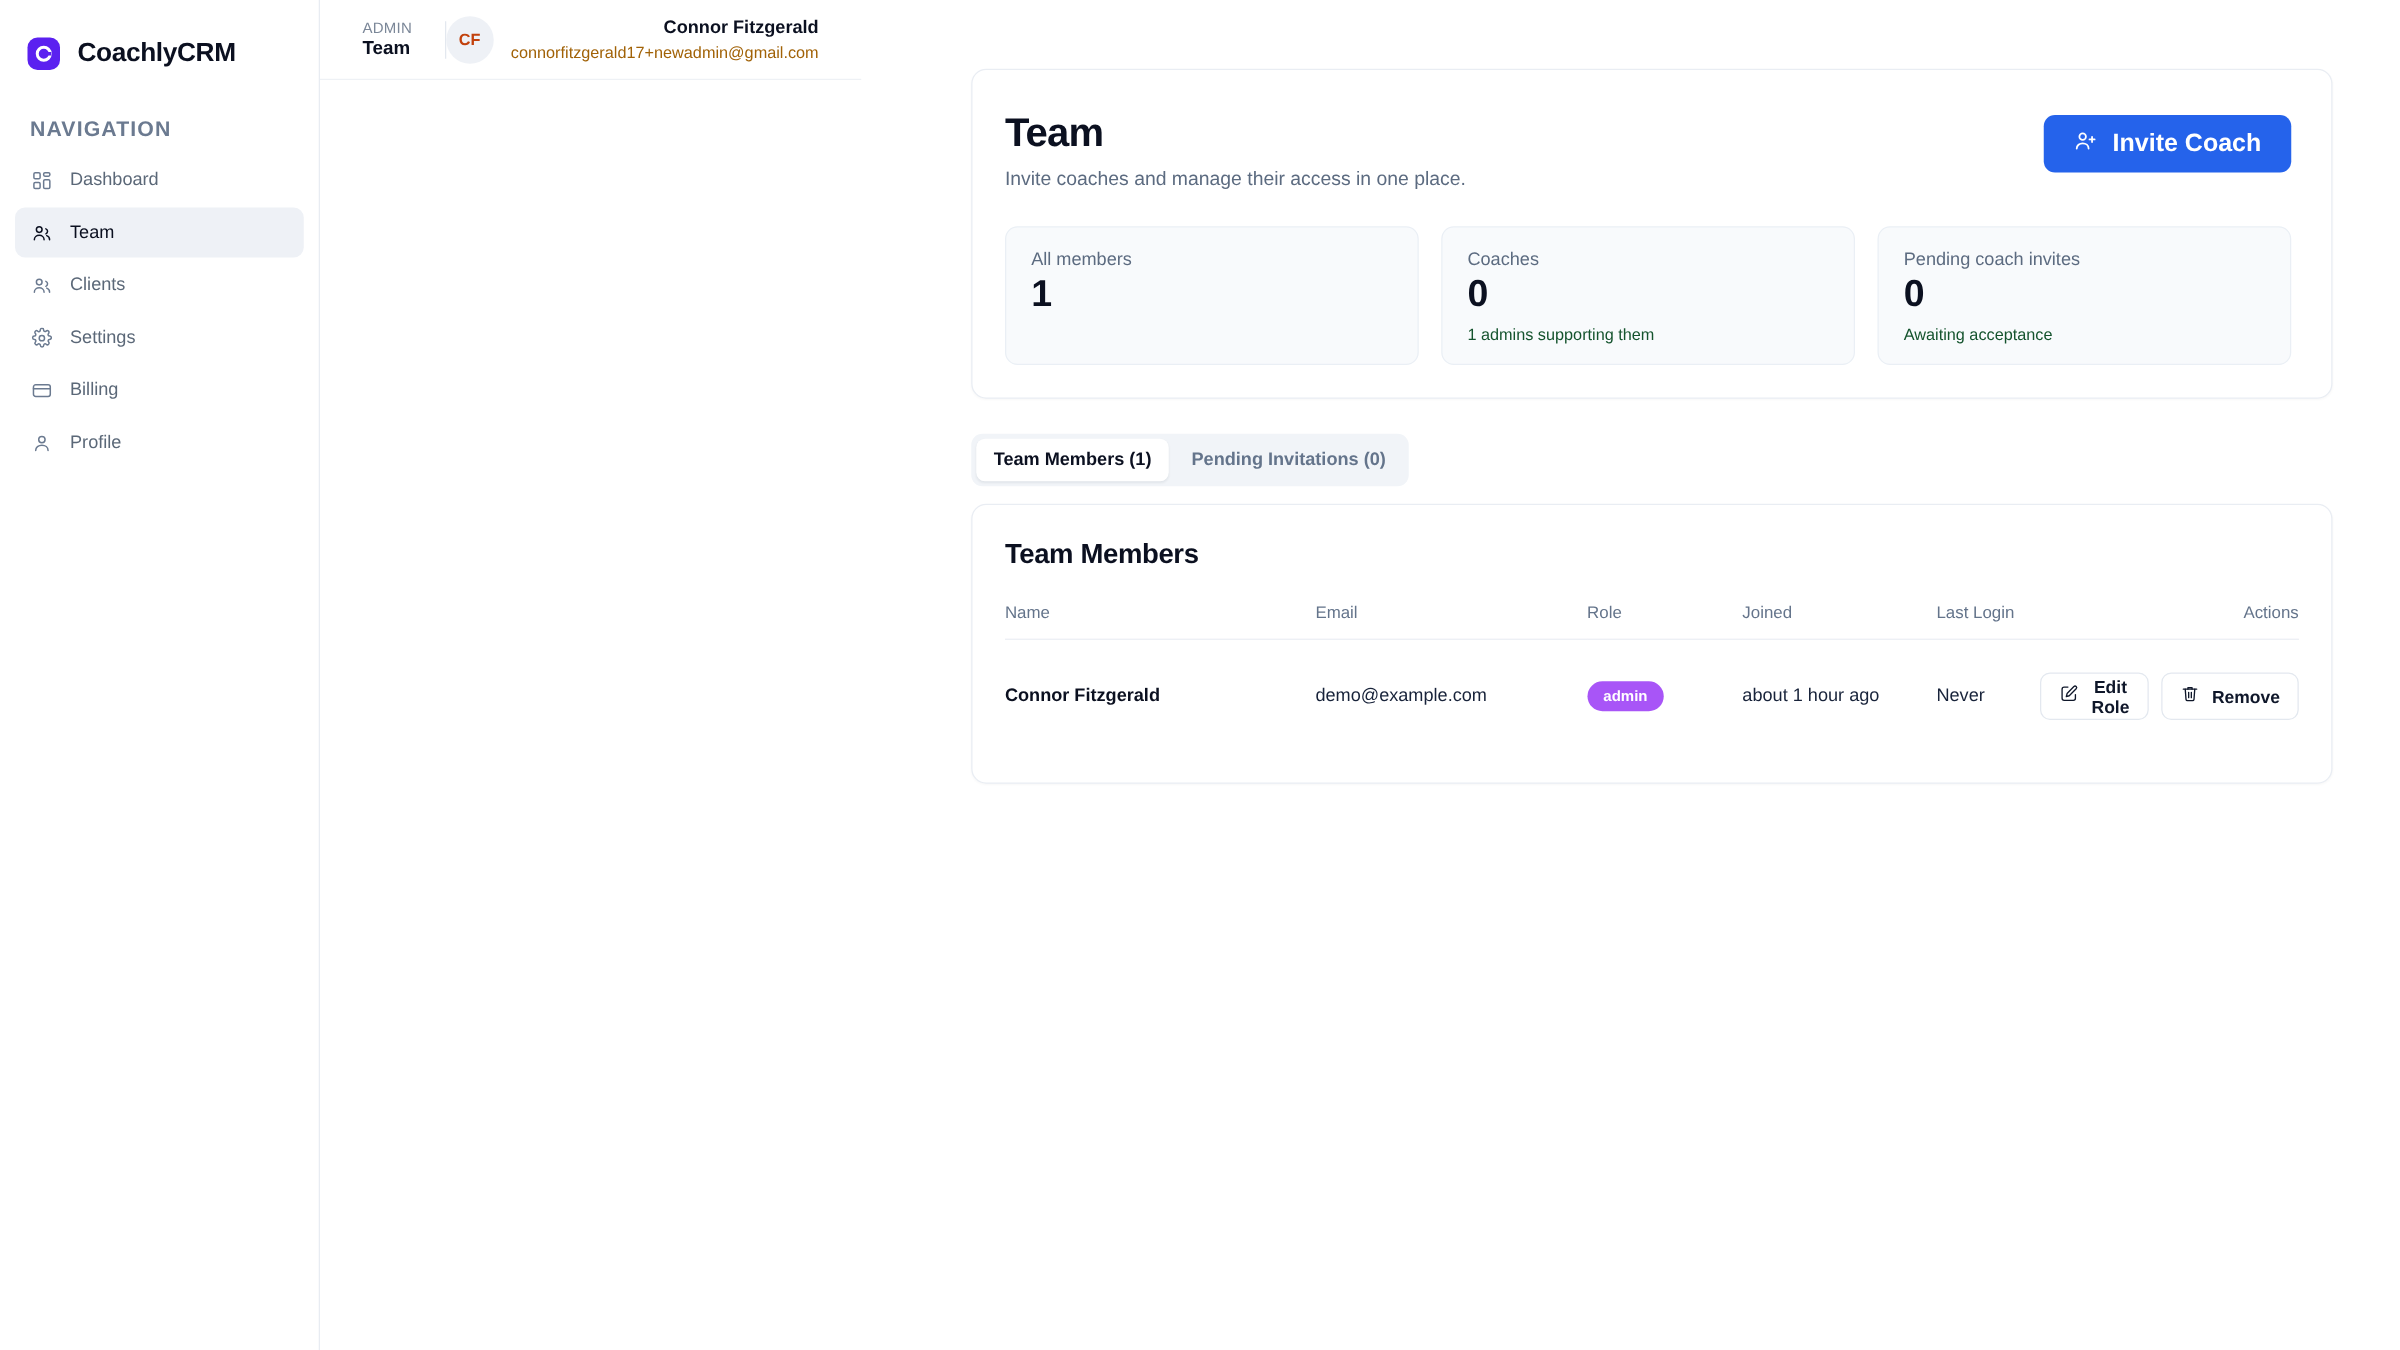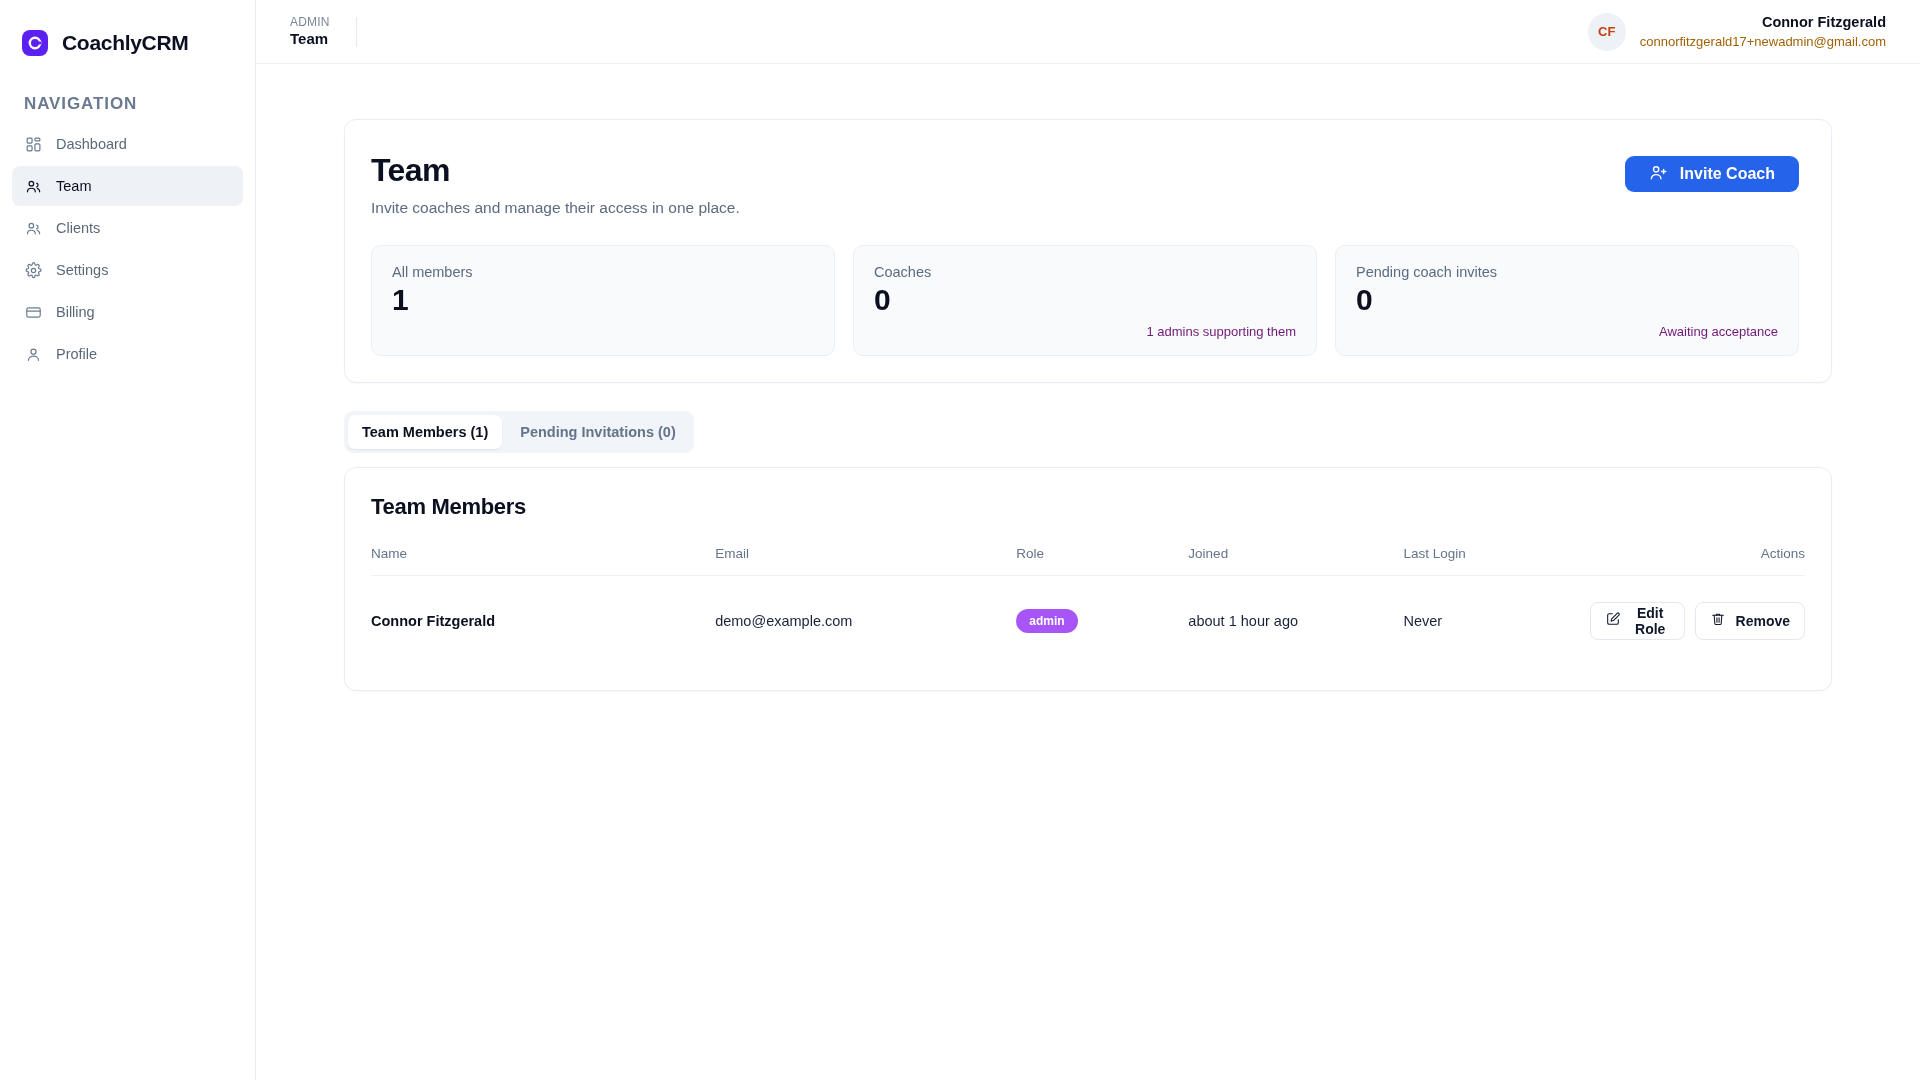--- a/index.html
+++ b/index.html
@@ -38,21 +38,21 @@
     display: flex; align-items: center; gap: 14px;
     height: 40px; padding: 0 12px; border-radius: 8px;
     font-size: 14.5px; color: #5b6878; cursor: pointer;
   }
   .nav-item .ico { width: 18px; height: 18px; display: flex; align-items: center; justify-content: center; flex: 0 0 18px; }
   .nav-item .ico svg { width: 17px; height: 17px; stroke: #6b7a90; fill: none; stroke-width: 1.7; stroke-linecap: round; stroke-linejoin: round; }
   .nav-item.active { background: #eef1f6; color: #0b1020; font-weight: 500; }
   .nav-item.active .ico svg { stroke: #0b1020; }
 
   
-  .main { flex: 1 1 auto; display: flex; flex-direction: column; min-width: 0; }
+  .main { flex: 1 1 auto; display: flex; flex-direction: row; min-width: 0; }
   .topbar {
     height: 64px; border-bottom: 1px solid #eef1f5;
     display: flex; align-items: center; justify-content: space-between;
     padding: 0 34px 0 34px; background: #fff;
   }
   .crumbs { display: flex; align-items: center; gap: 0; }
   .crumb-stack { display: flex; flex-direction: column; justify-content: center; line-height: 1.25; }
   .crumb-kicker { font-size: 12px; color: #7b8798; letter-spacing: 0.2px; }
   .crumb-title { font-size: 15px; font-weight: 700; color: #0b1020; }
   .crumb-sep { width: 1px; height: 30px; background: #e3e8ef; margin-left: 26px; }
@@ -76,33 +76,33 @@
   }
 
   
   .hero { padding: 32px 32px 26px 26px; }
   .hero-top { display: flex; align-items: flex-start; justify-content: space-between; }
   .hero h1 { font-size: 32px; font-weight: 700; letter-spacing: -0.6px; color: #0b1020; }
   .hero p { font-size: 15.5px; color: #5c6b80; margin-top: 10px; }
   .invite-btn {
     display: inline-flex; align-items: center; gap: 12px;
     background: #2563eb; color: #fff; border: none; border-radius: 9px;
-    height: 36px; padding: 0 24px; font-size: 16px; font-weight: 700;
+    height: 46px; padding: 0 24px; font-size: 20px; font-weight: 700;
     font-family: inherit; cursor: pointer; margin-top: 4px;
   }
   .invite-btn svg { width: 19px; height: 19px; stroke: #fff; fill: none; stroke-width: 1.8; stroke-linecap: round; stroke-linejoin: round; }
 
   .stats { display: grid; grid-template-columns: repeat(3, 1fr); gap: 18px; margin-top: 28px; }
   .stat {
     background: #f8fafc; border: 1px solid #eaeff5; border-radius: 10px;
     padding: 18px 20px 16px 20px; min-height: 102px;
   }
   .stat-label { font-size: 14.5px; color: #5c6b80; }
   .stat-value { font-size: 30px; font-weight: 700; color: #0b1020; margin-top: 3px; line-height: 1.12; }
-  .stat-sub { font-size: 13px; color: #701a75; margin-top: 7px; text-align: right; }
+  .stat-sub { font-size: 13px; color: #14532d; margin-top: 7px; }
 
   
   .tabs {
     display: inline-flex; gap: 4px; background: #f1f4f8; border-radius: 9px;
     padding: 4px; margin-top: 28px;
   }
   .tab {
     font-size: 14.5px; font-weight: 600; color: #64748b;
     padding: 9px 14px; border-radius: 7px; cursor: pointer; border: none;
     background: transparent; font-family: inherit;

